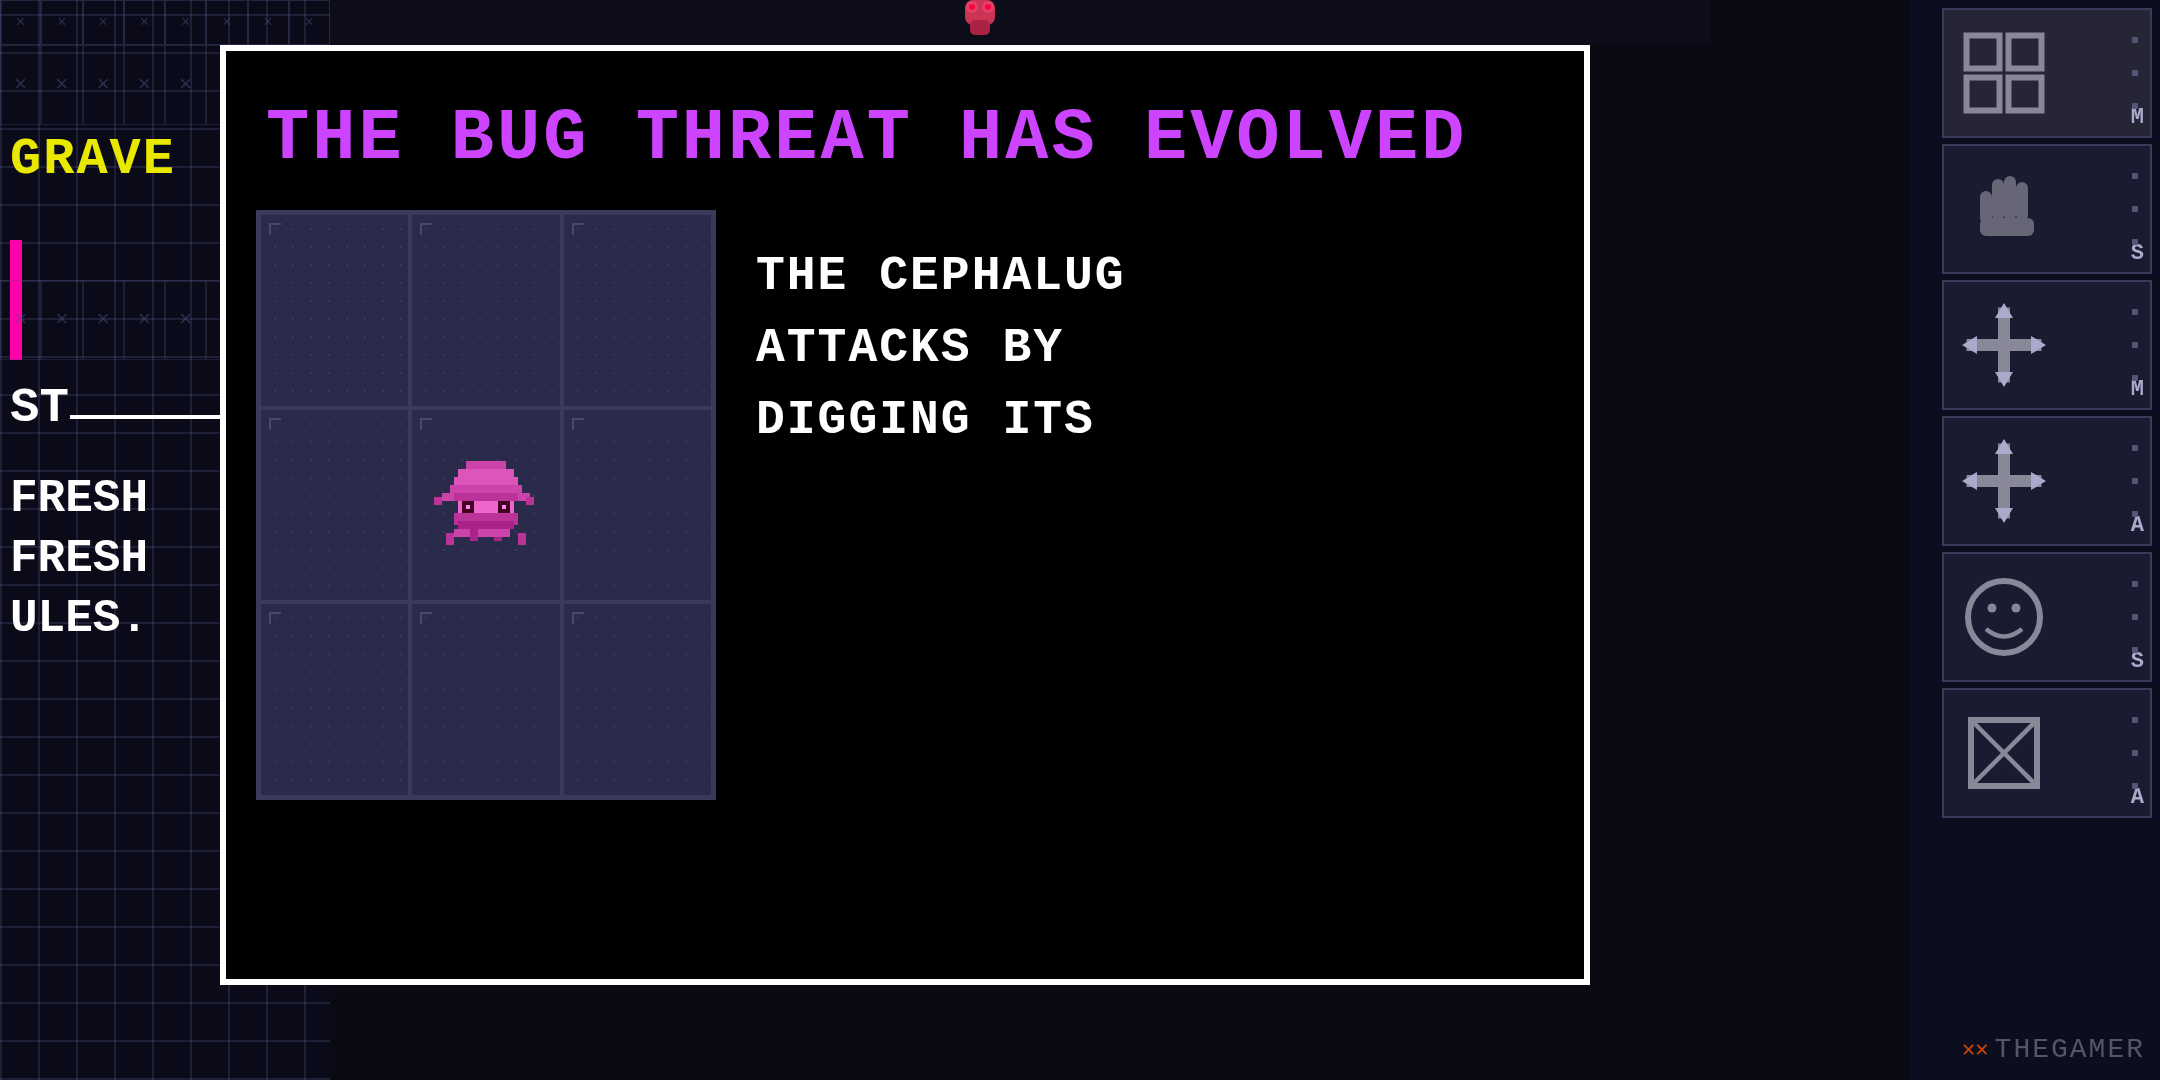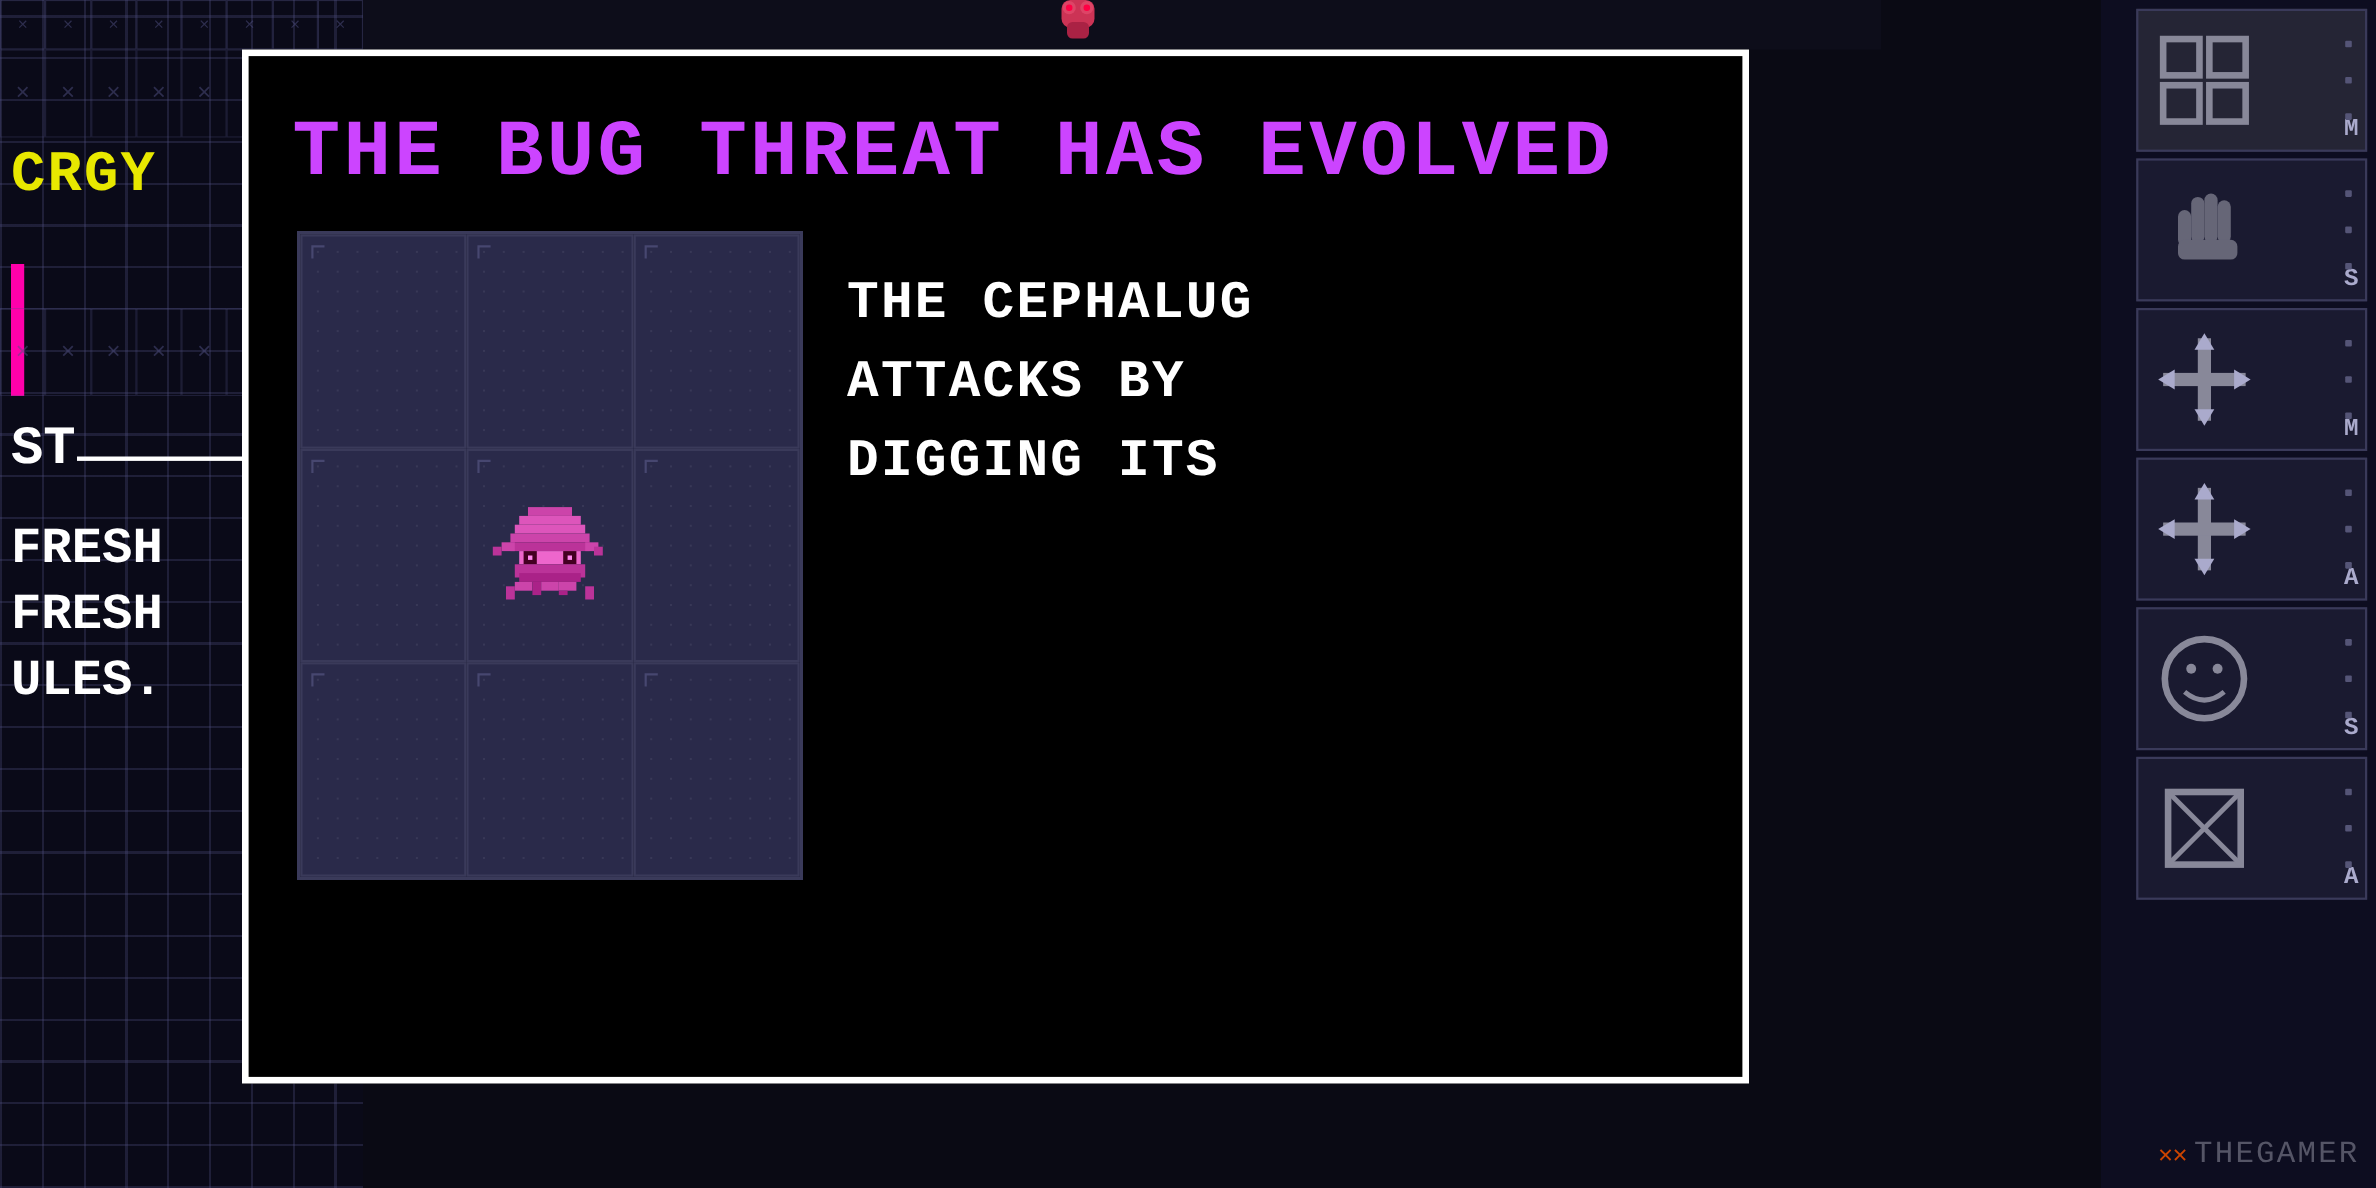--- a/index.html
+++ b/index.html
@@ -109,21 +109,20 @@
       text-transform: uppercase;
     }
 
     
     .dialog-content {
       display: flex;
       flex-direction: row;
       padding: 10px 30px 30px;
       gap: 40px;
       height: calc(100% - 160px);
-      margin-left: 14px;
     }
 
     
     .creature-grid {
       width: 460px;
       min-width: 460px;
       height: 590px;
       display: grid;
       grid-template-columns: repeat(3, 1fr);
       grid-template-rows: repeat(3, 1fr);
@@ -269,21 +268,21 @@
       <div style="flex:1;border:1px solid rgba(80,80,130,0.3);height:80px;display:flex;align-items:center;justify-content:center;color:rgba(80,80,130,0.5);font-size:22px;">×</div>
       <div style="flex:1;border:1px solid rgba(80,80,130,0.3);height:80px;display:flex;align-items:center;justify-content:center;color:rgba(80,80,130,0.5);font-size:22px;">×</div>
       <div style="flex:1;border:1px solid rgba(80,80,130,0.3);height:80px;display:flex;align-items:center;justify-content:center;color:rgba(80,80,130,0.5);font-size:22px;">×</div>
       <div style="flex:1;border:1px solid rgba(80,80,130,0.3);height:80px;display:flex;align-items:center;justify-content:center;color:rgba(80,80,130,0.5);font-size:22px;">×</div>
       <div style="flex:1;border:1px solid rgba(80,80,130,0.3);height:80px;display:flex;align-items:center;justify-content:center;color:rgba(80,80,130,0.5);font-size:22px;">×</div>
       <div style="flex:1;border:1px solid rgba(80,80,130,0.3);height:80px;display:flex;align-items:center;justify-content:center;color:rgba(80,80,130,0.5);font-size:22px;">×</div>
       <div style="flex:1;border:1px solid rgba(80,80,130,0.3);height:80px;display:flex;align-items:center;justify-content:center;color:rgba(80,80,130,0.5);font-size:22px;">×</div>
     </div>
   </div>
 
-  <div class="energy-label">CRGY</div>
+  <div class="energy-label">GRAVE</div>
 
   <div class="pink-bar"></div>
 
   <div style="position:absolute;top:280px;left:0;width:330px;height:80px;display:flex;">
     <div style="flex:1;border:1px solid rgba(80,80,130,0.3);display:flex;align-items:center;justify-content:center;color:rgba(80,80,130,0.5);font-size:22px;">×</div>
     <div style="flex:1;border:1px solid rgba(80,80,130,0.3);display:flex;align-items:center;justify-content:center;color:rgba(80,80,130,0.5);font-size:22px;">×</div>
     <div style="flex:1;border:1px solid rgba(80,80,130,0.3);display:flex;align-items:center;justify-content:center;color:rgba(80,80,130,0.5);font-size:22px;">×</div>
     <div style="flex:1;border:1px solid rgba(80,80,130,0.3);display:flex;align-items:center;justify-content:center;color:rgba(80,80,130,0.5);font-size:22px;">×</div>
     <div style="flex:1;border:1px solid rgba(80,80,130,0.3);display:flex;align-items:center;justify-content:center;color:rgba(80,80,130,0.5);font-size:22px;">×</div>
     <div style="flex:1;border:1px solid rgba(80,80,130,0.3);display:flex;align-items:center;justify-content:center;color:rgba(80,80,130,0.5);font-size:22px;">×</div>

